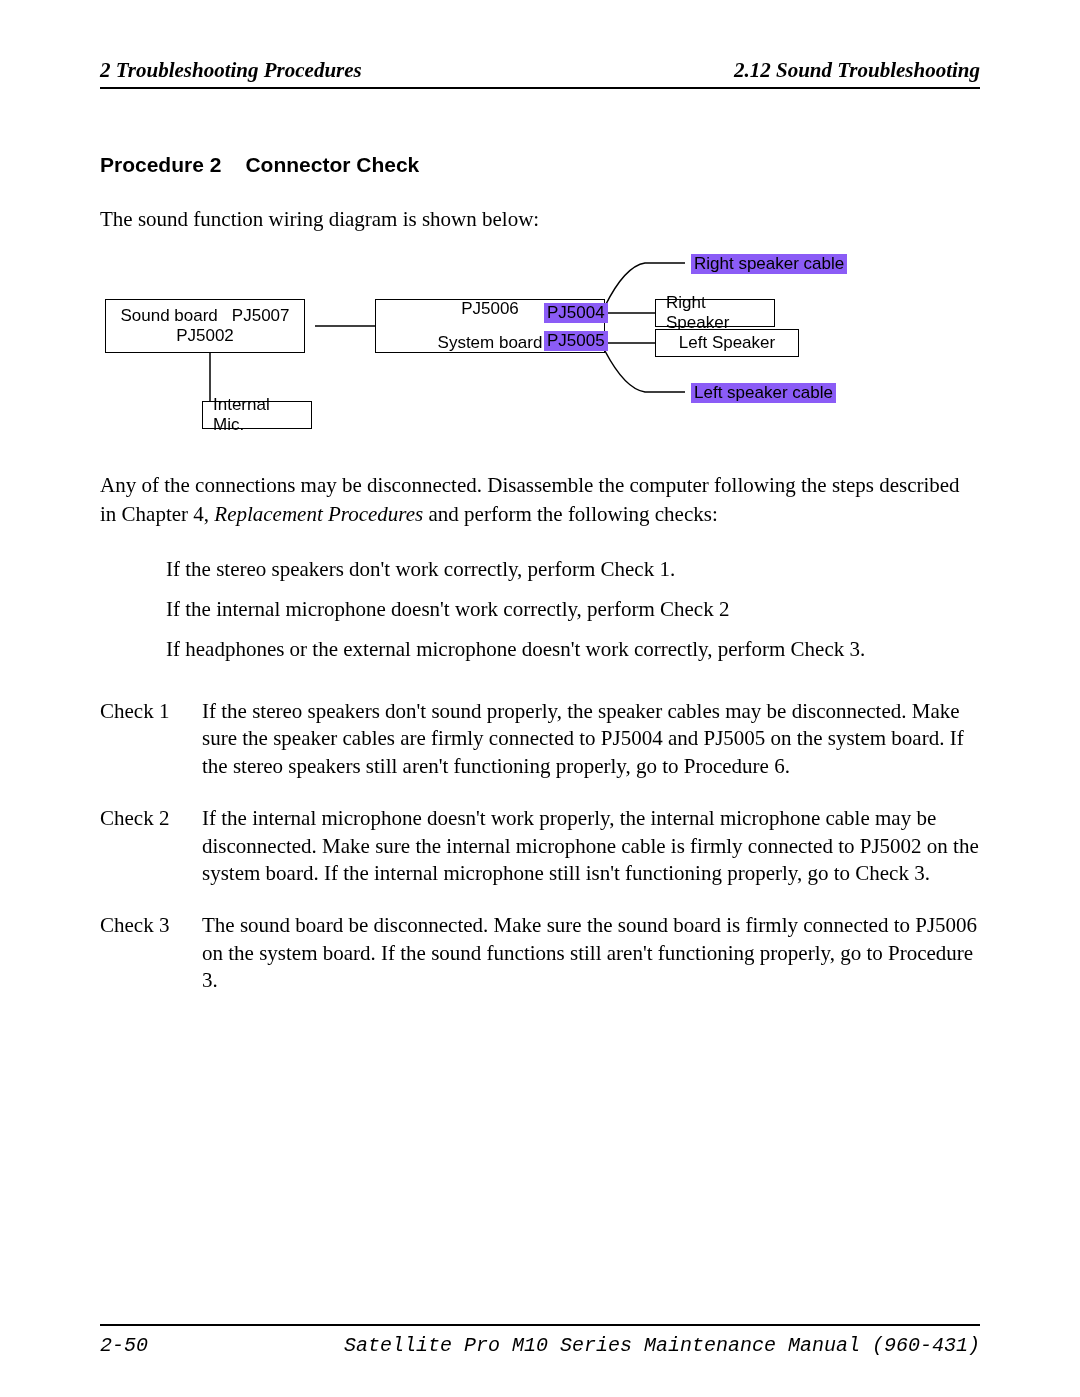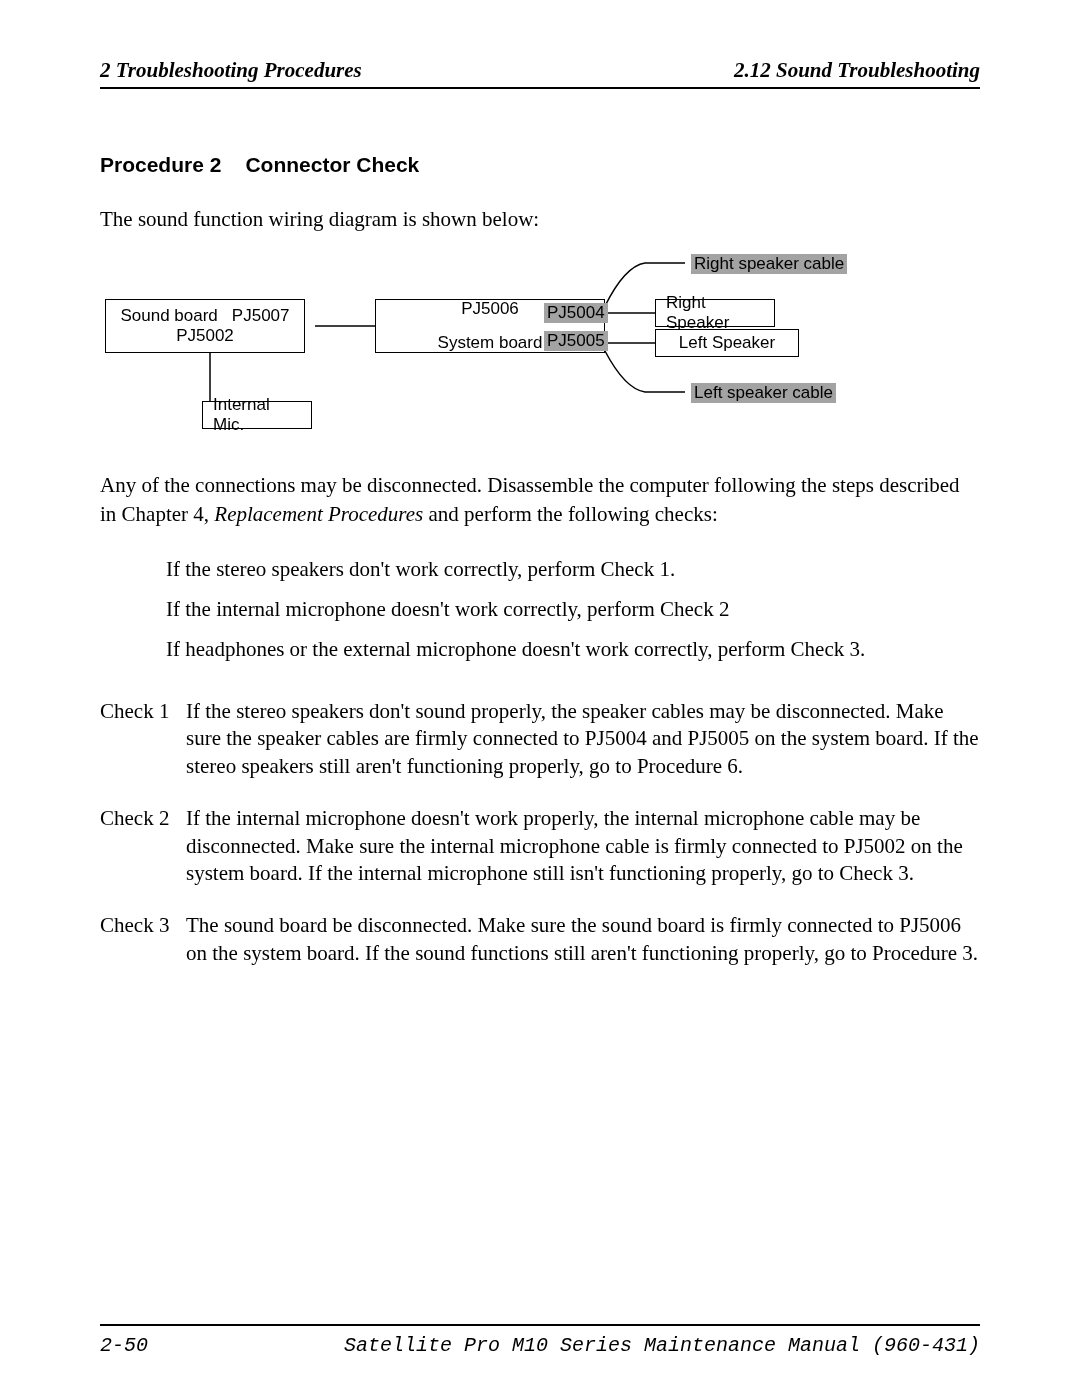--- a/index.html
+++ b/index.html
@@ -57,40 +57,41 @@
     position: absolute;
     display: flex;
     flex-direction: column;
     align-items: center;
     justify-content: center;
     box-sizing: border-box;
     padding: 4px 10px;
   }
   .lbl {
     position: absolute;
-    background: #a3a3a3;
+    background: #8b5cf6;
     padding: 0 3px;
     white-space: nowrap;
   }
   svg.lines {
     position: absolute;
     left: 0; top: 0;
     width: 860px; height: 200px;
     pointer-events: none;
   }
   .indent-list {
     margin: 22px 0 28px 66px;
     font-size: 21px;
     line-height: 1.9;
   }
   .check-row {
     display: flex;
     font-size: 21px;
     line-height: 1.32;
     margin-bottom: 24px;
+    gap: 16px;
   }
   .check-label {
     width: 86px;
     flex: 0 0 86px;
   }
   .check-body {
     flex: 1;
   }
   .footer-wrap {
     position: absolute;

